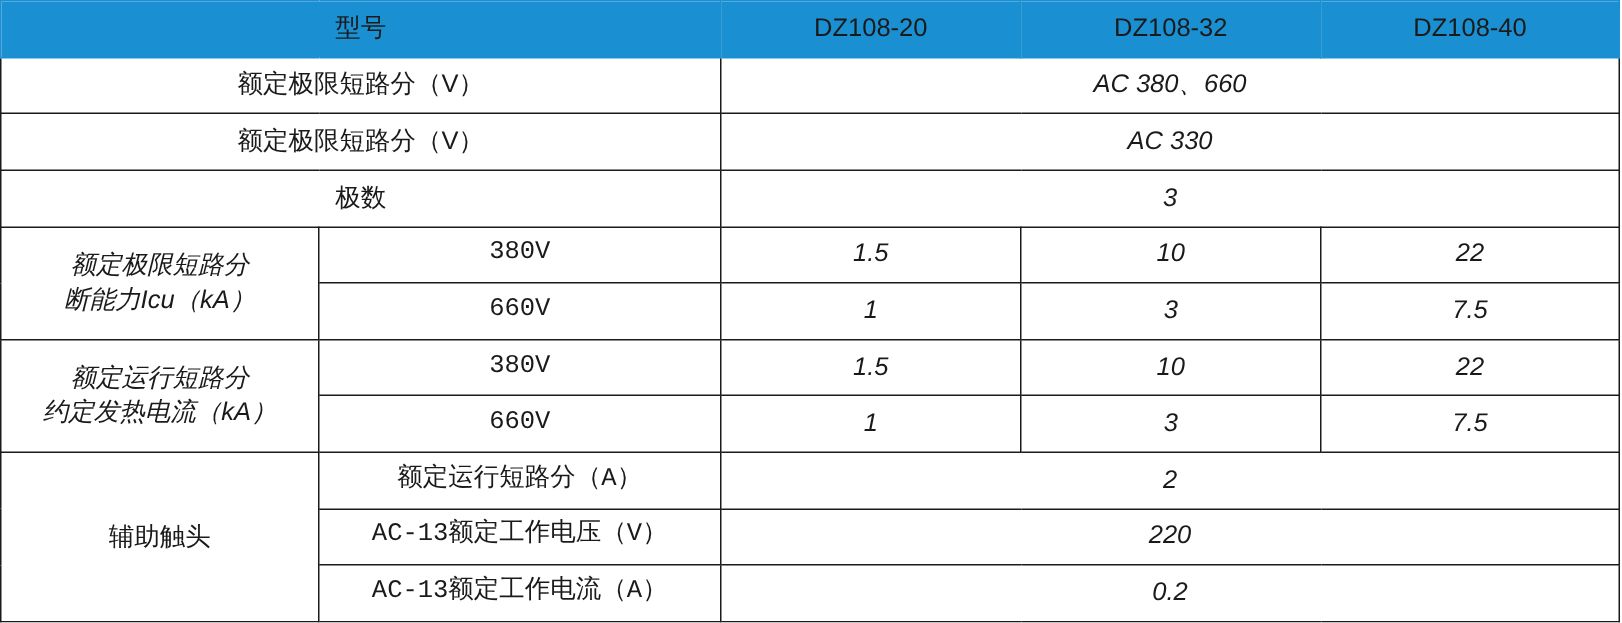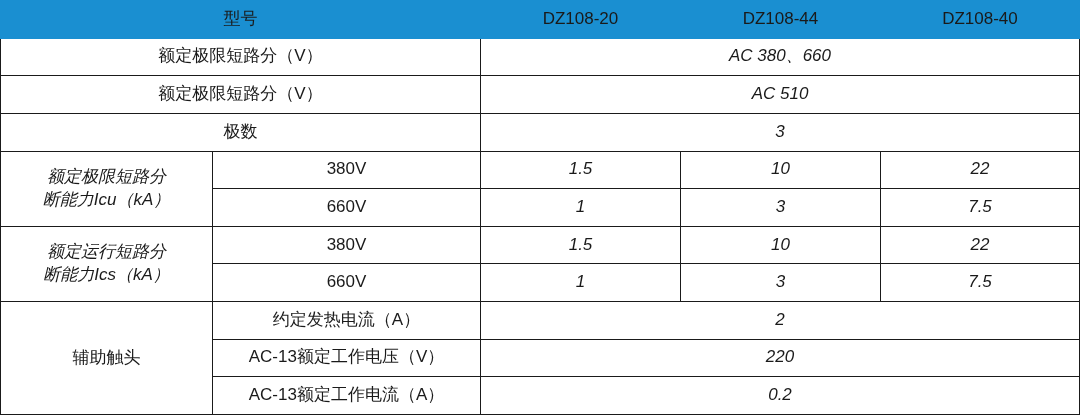--- a/index.html
+++ b/index.html
@@ -41,20 +41,21 @@
   }
   .label-cell {
     font-size: 17px;
   }
   .two-line {
     line-height: 1.5;
     font-style: italic;
   }
   .sub-label {
     font-size: 16px;
+    font-family: Liberation Mono, monospace;
   }
   .val {
     font-size: 16px;
     font-style: italic;
   }
   .col-a { width: 212px; }
   .col-b { width: 268px; }
   .col-c { width: 200px; }
   .col-d { width: 200px; }
   .col-e { width: 199px; }
@@ -67,32 +68,32 @@
     <col class="col-a">
       <col class="col-b">
       <col class="col-c">
       <col class="col-d">
       <col class="col-e">
   </colgroup>
   <tbody>
     <tr class="header-row">
       <td class="hdr" colspan="2">型号</td>
       <td class="hdr">DZ108-20</td>
-      <td class="hdr">DZ108-44</td>
+      <td class="hdr">DZ108-32</td>
       <td class="hdr">DZ108-40</td>
     </tr>
 
     <tr>
       <td class="label-cell" colspan="2">额定极限短路分（V）</td>
       <td class="val" colspan="3">AC 380、660</td>
     </tr>
 
     <tr>
       <td class="label-cell" colspan="2">额定极限短路分（V）</td>
-      <td class="val" colspan="3">AC 510</td>
+      <td class="val" colspan="3">AC 330</td>
     </tr>
 
     <tr>
       <td class="label-cell" colspan="2">极数</td>
       <td class="val" colspan="3">3</td>
     </tr>
 
     <tr>
       <td class="label-cell two-line" rowspan="2">
         <div>额定极限短路分</div>
@@ -106,37 +107,37 @@
     <tr>
       <td class="sub-label">660V</td>
       <td class="val">1</td>
       <td class="val">3</td>
       <td class="val">7.5</td>
     </tr>
 
     <tr>
       <td class="label-cell two-line" rowspan="2">
         <div>额定运行短路分</div>
-        <div>断能力Ics（kA）</div>
+        <div>约定发热电流（kA）</div>
       </td>
       <td class="sub-label">380V</td>
       <td class="val">1.5</td>
       <td class="val">10</td>
       <td class="val">22</td>
     </tr>
     <tr>
       <td class="sub-label">660V</td>
       <td class="val">1</td>
       <td class="val">3</td>
       <td class="val">7.5</td>
     </tr>
 
     <tr>
       <td class="label-cell" rowspan="3">辅助触头</td>
-      <td class="sub-label">约定发热电流（A）</td>
+      <td class="sub-label">额定运行短路分（A）</td>
       <td class="val" colspan="3">2</td>
     </tr>
     <tr>
       <td class="sub-label">AC-13额定工作电压（V）</td>
       <td class="val" colspan="3">220</td>
     </tr>
     <tr>
       <td class="sub-label">AC-13额定工作电流（A）</td>
       <td class="val" colspan="3">0.2</td>
     </tr>

